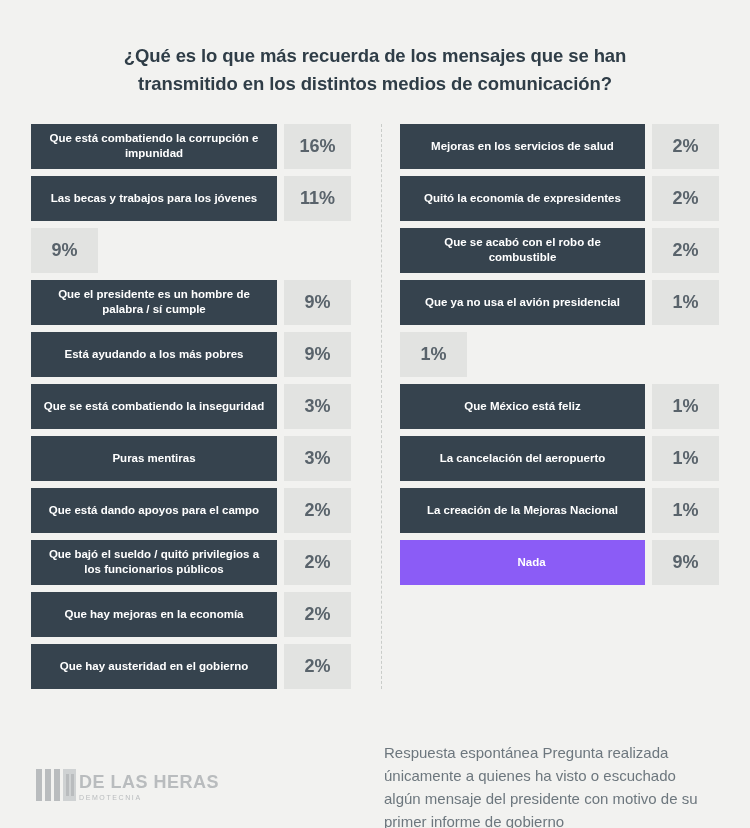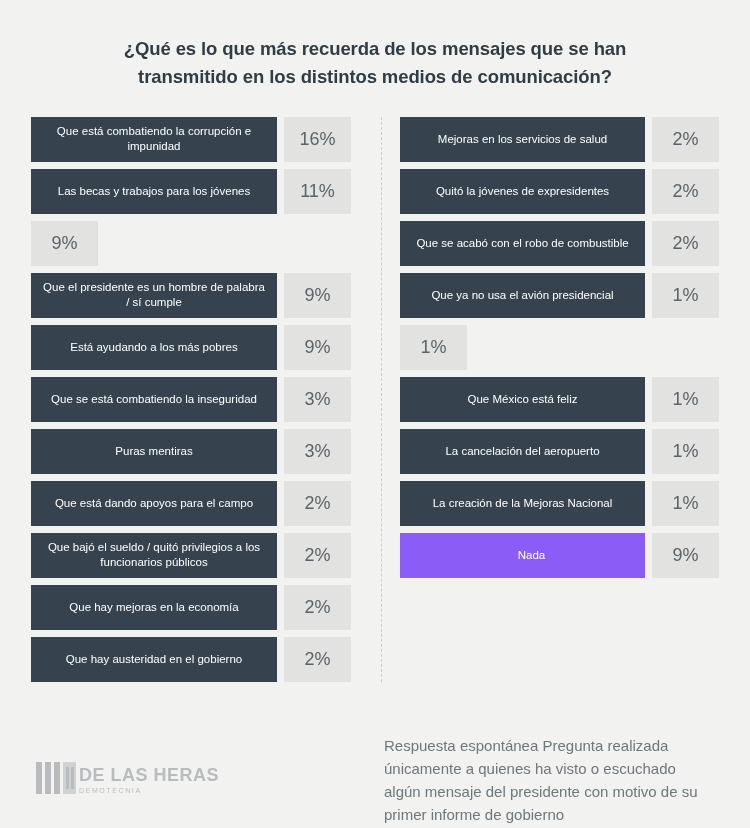--- a/index.html
+++ b/index.html
@@ -14,37 +14,38 @@
     color: #2e3b45;
     overflow: hidden;
   }
   .page {
     position: relative;
     width: 750px;
     height: 828px;
     box-sizing: border-box;
   }
   .title {
-    margin: 5px;
+    margin: 12px;
     padding: 30px 70px 0 70px;
     text-align: center;
     font-size: 18.5px;
     line-height: 1.5;
     font-weight: bold;
     color: #2f3d47;
     letter-spacing: -0.1px;
   }
   .columns {
     display: flex;
     flex-direction: row;
     justify-content: center;
     gap: 12px;
     margin-top: 26px;
     padding: 0 30px;
     box-sizing: border-box;
+    font-weight: bold;
   }
   .col {
     width: 338px;
     box-sizing: border-box;
     display: flex;
     flex-direction: column;
     gap: 7px;
   }
   .col.left {
     padding-right: 18px;
@@ -190,21 +191,21 @@
 
     </div>
 
     <div class="col right">
 
       <div class="row">
         <div class="label">Mejoras en los servicios de salud</div>
         <div class="value">2%</div>
       </div>
       <div class="row">
-        <div class="label">Quitó la jóvenes de expresidentes</div>
+        <div class="label">Quitó la economía de expresidentes</div>
         <div class="value">2%</div>
       </div>
       <div class="row">
         <div class="label">Que se acabó con el robo de combustible</div>
         <div class="value">2%</div>
       </div>
       <div class="row">
         <div class="label">Que ya no usa el avión presidencial</div>
         <div class="value">1%</div>
       </div>

